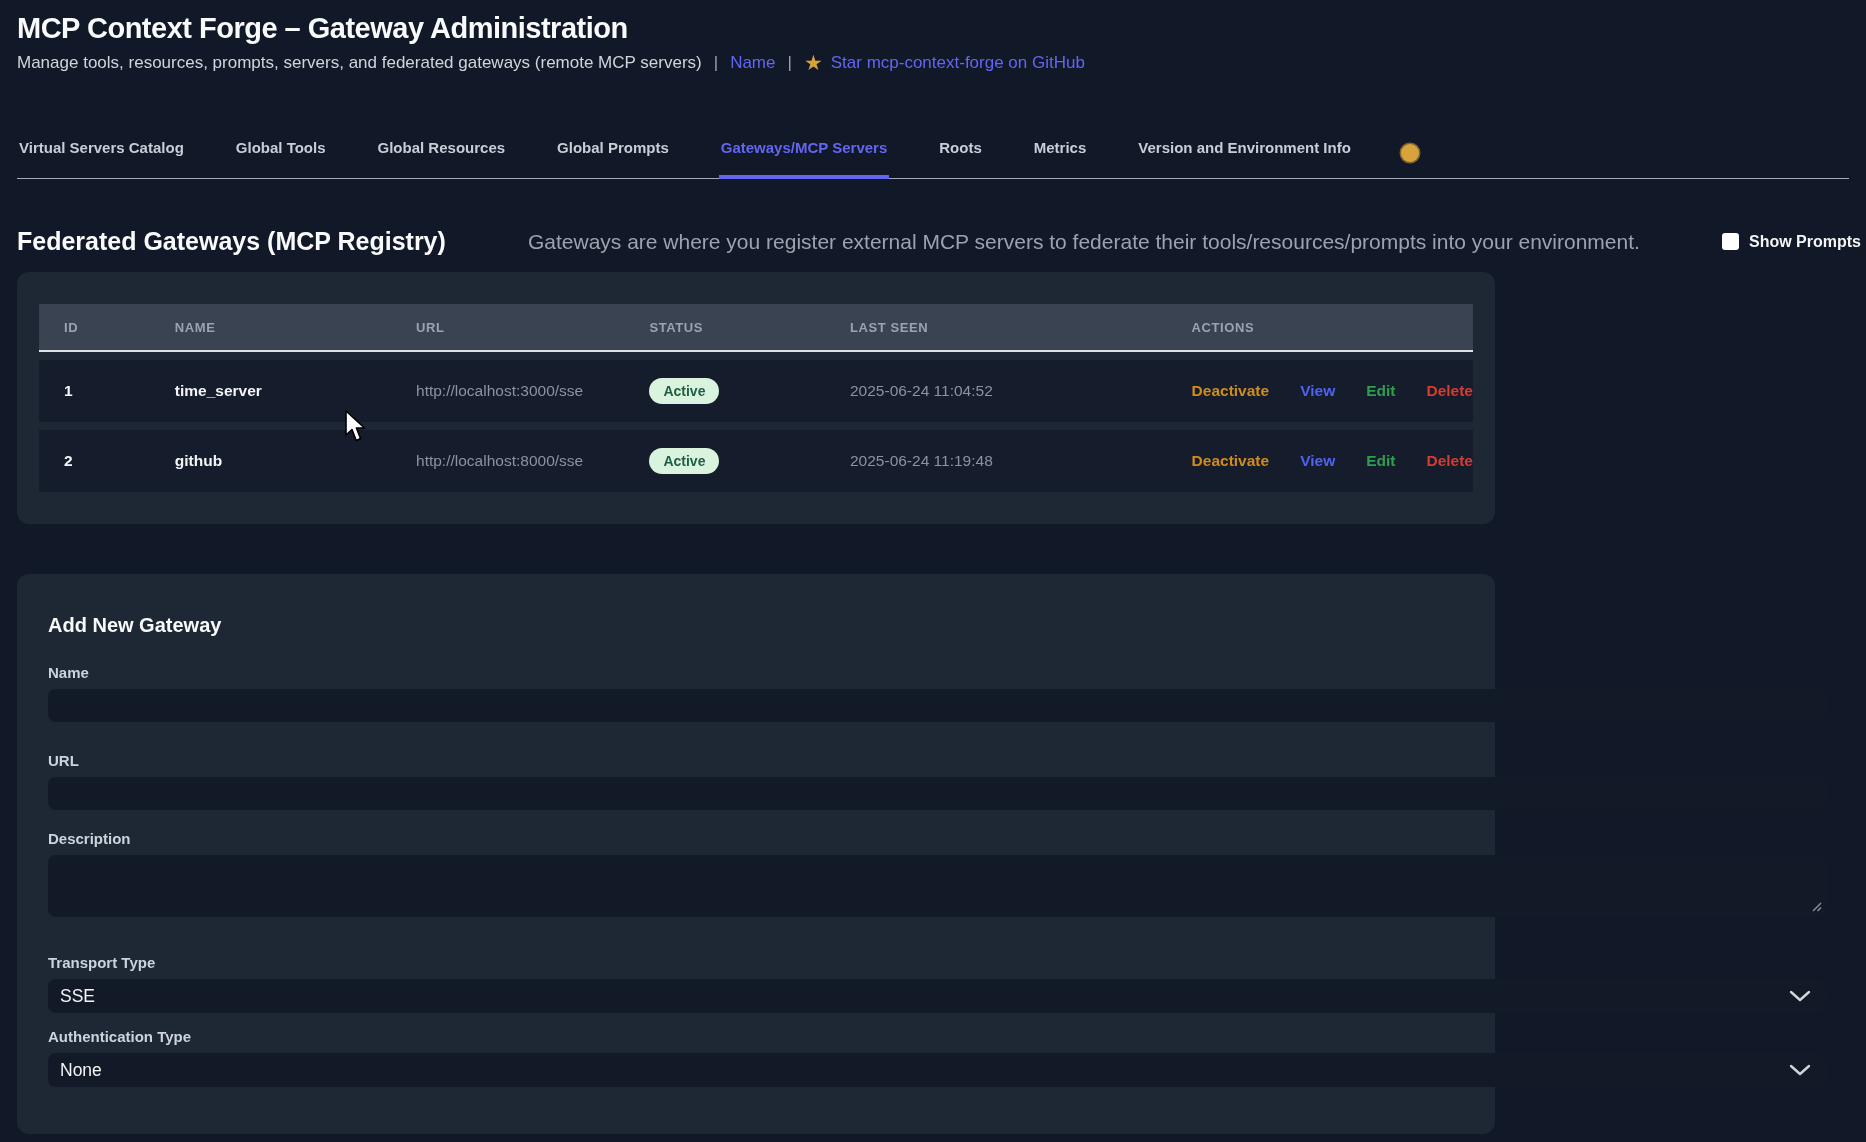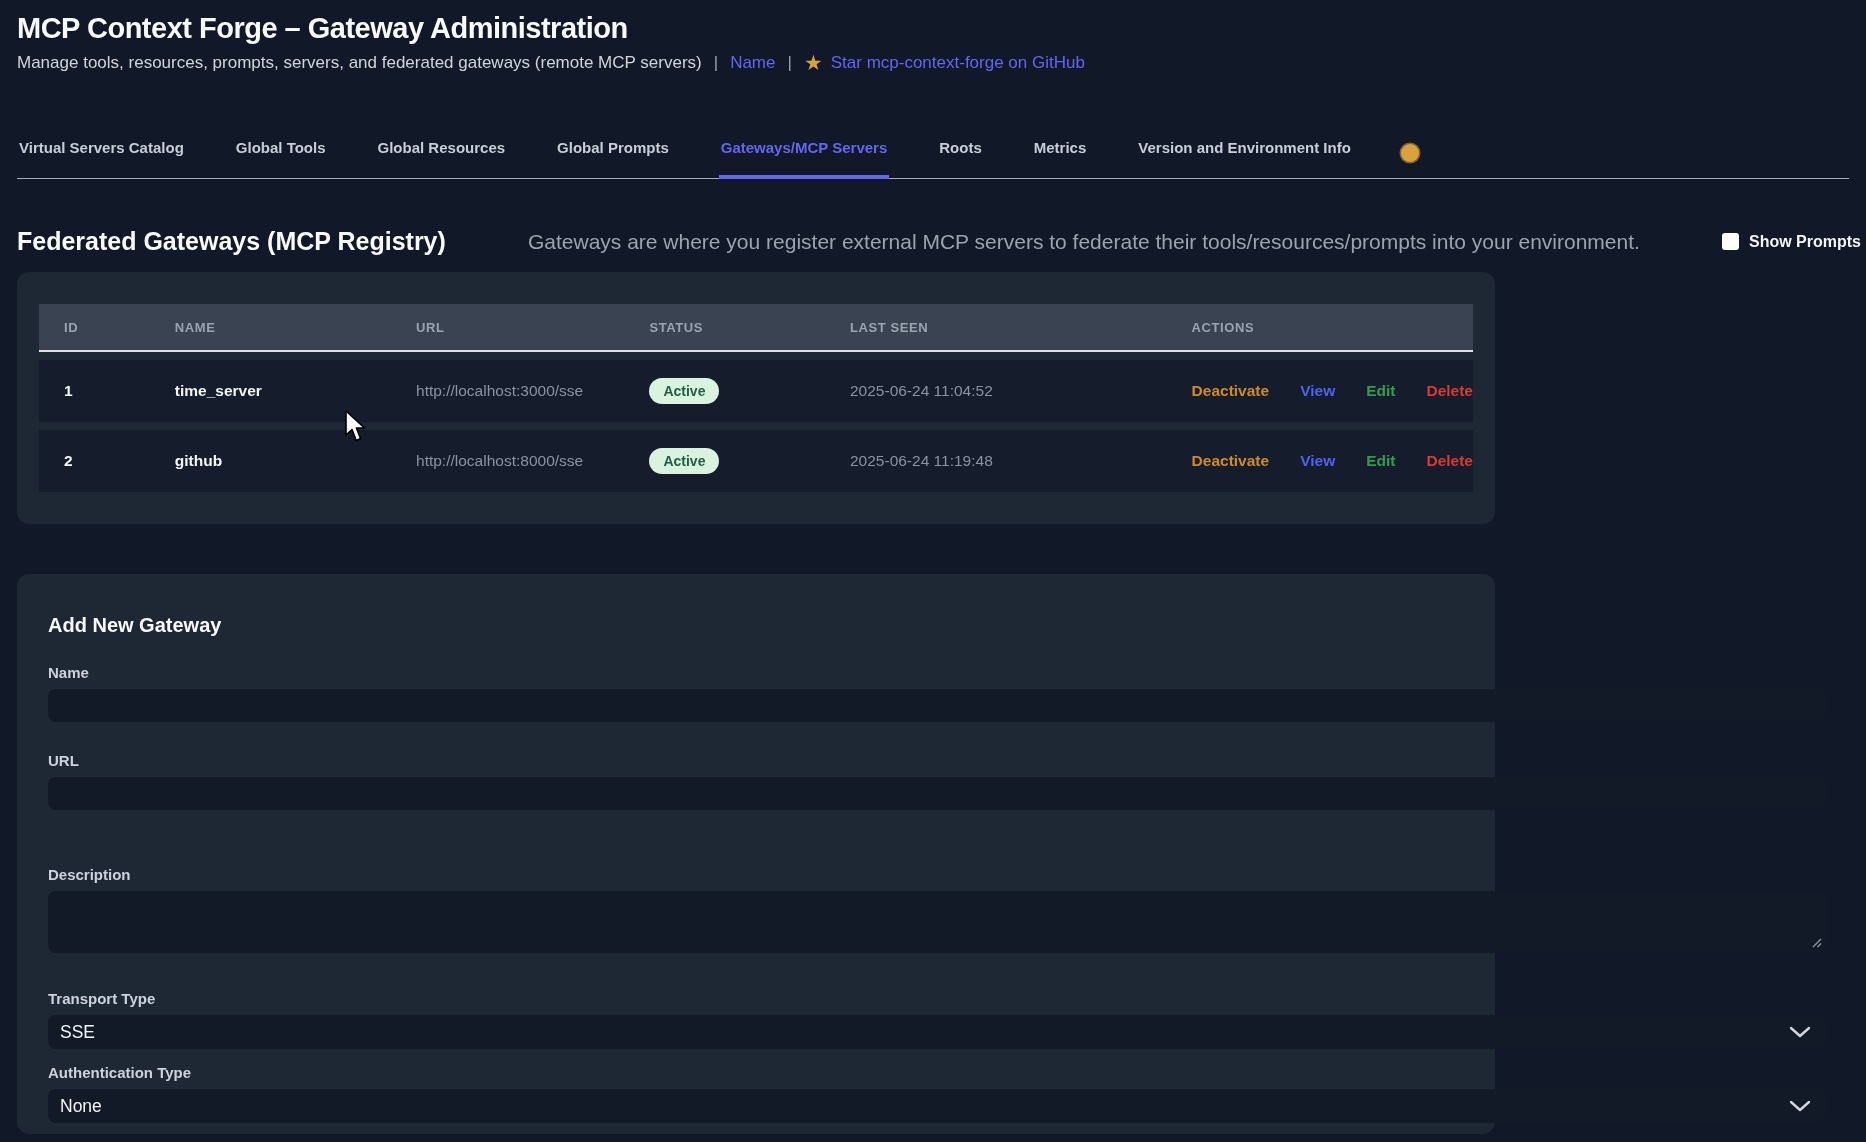--- a/index.html
+++ b/index.html
@@ -94,21 +94,21 @@
   .act.delete { color: var(--action-delete, #d93b31); }
 
   
   .form-panel { margin-top: 50px; padding: 40px 31px 0 31px; height: 560px; }
   .form-title { font-size: 20px; font-weight: 700; color: var(--title-text, #f9fafb); }
   .field-label {
     display: block; font-size: 15px; font-weight: 600; color: #cdd3dc;
   }
   .lbl-name { margin-top: 27px; }
   .lbl-url { margin-top: 30px; }
-  .lbl-desc { margin-top: 56px; }
+  .lbl-desc { margin-top: 20px; }
   .lbl-transport { margin-top: 37px; }
   .lbl-auth { margin-top: 15px; }
   .text-input, .textarea, .select {
     margin-top: 8px; width: 1779px; background: var(--input-bg, #121a28);
     border: none; outline: none; border-radius: 8px; color: #f3f4f6;
   }
   .text-input { height: 33px; font-size: 16px; padding: 0 12px; display: block; font-family: inherit; }
   .textarea-wrap { position: relative; width: 1779px; }
   .textarea { height: 62px; resize: none; display: block; font-family: inherit; font-size: 16px; padding: 6px 12px; }
   .resize-handle { position: absolute; right: 5px; bottom: 5px; }

